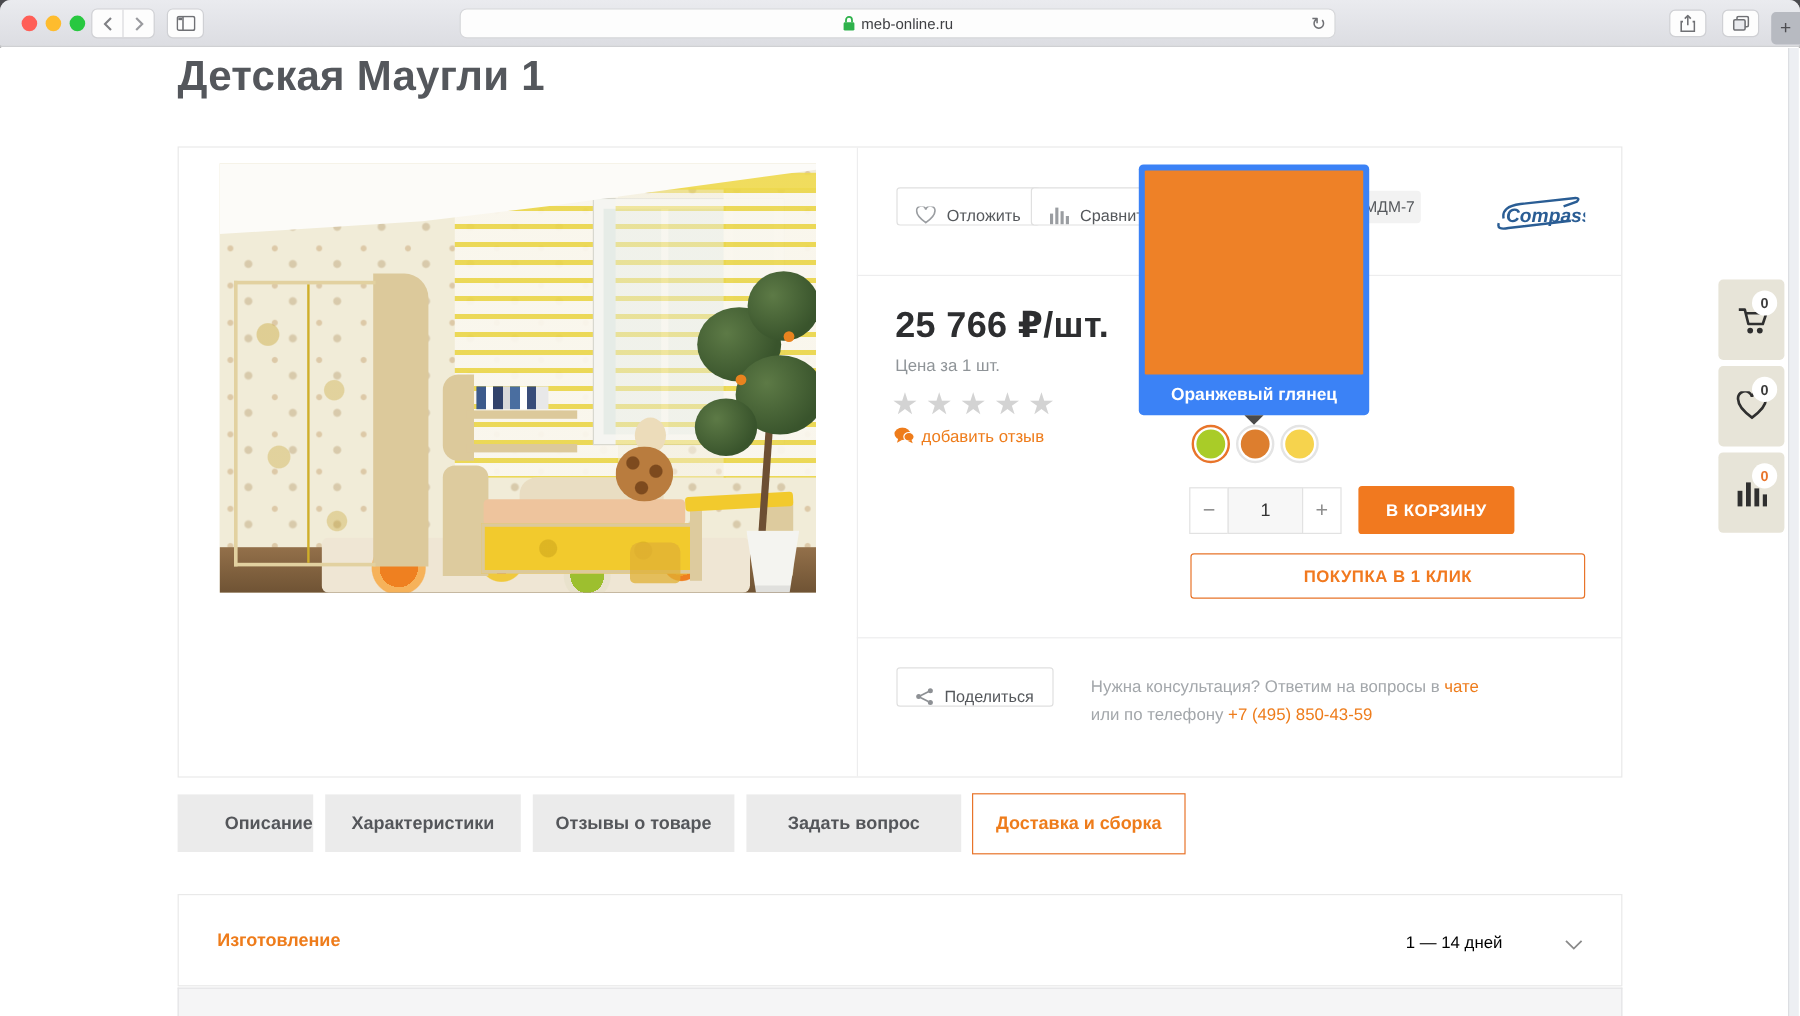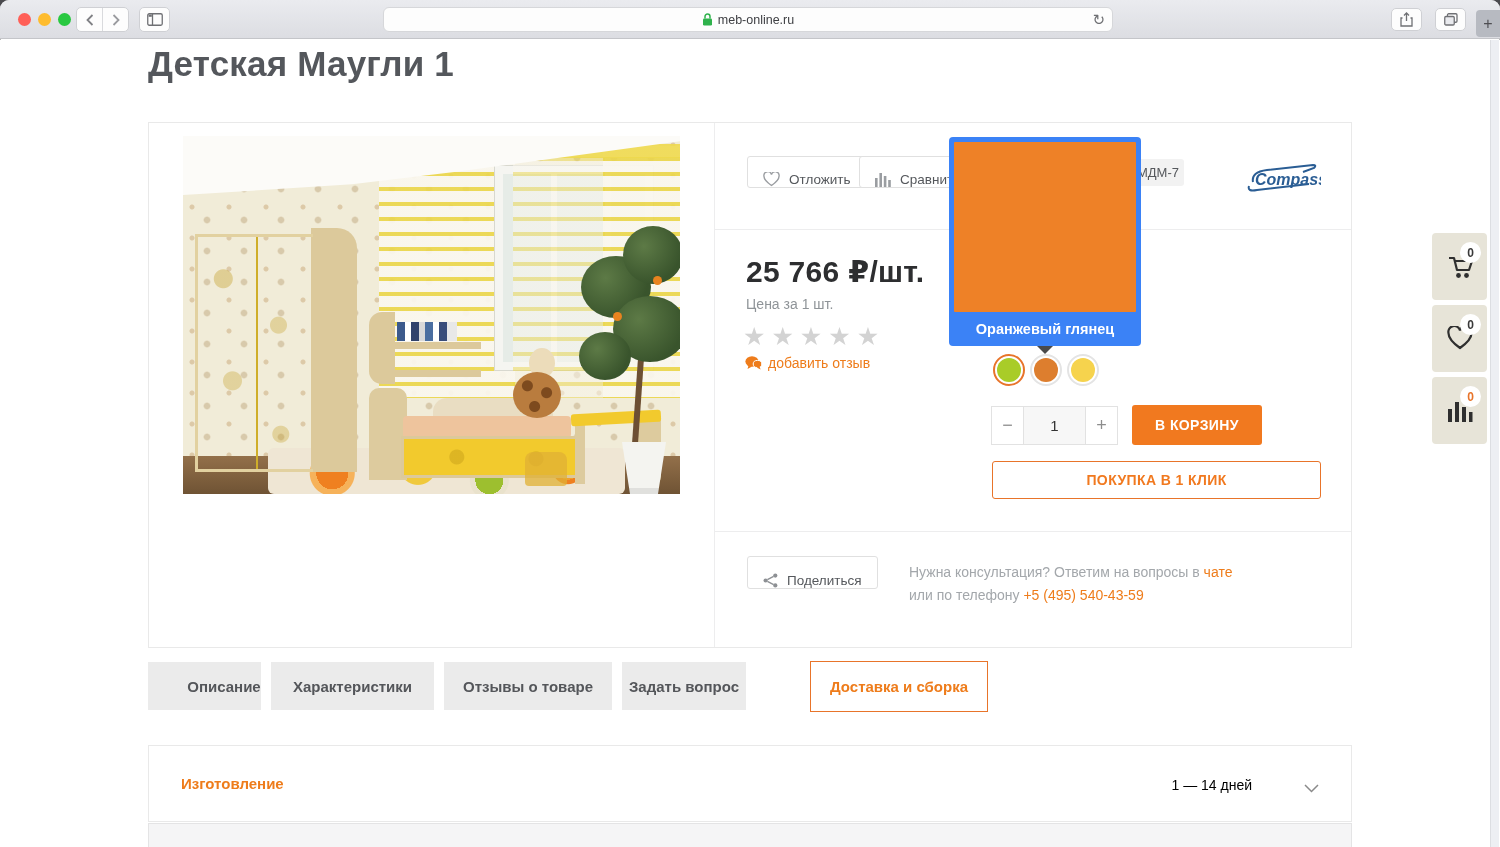--- a/index.html
+++ b/index.html
@@ -331,34 +331,34 @@
           <circle cx="2.6" cy="7.5" r="2.1" fill="#8d9094"></circle>
           <circle cx="12.3" cy="12.4" r="2.1" fill="#8d9094"></circle>
         <line x1="4.4" y1="6.6" x2="10.6" y2="3.4" stroke="#8d9094" stroke-width="1.4"></line>
           <line x1="4.4" y1="8.4" x2="10.6" y2="11.6" stroke="#8d9094" stroke-width="1.4"></line>
       </svg>
       <span>Поделиться</span>
     </div>
 
     <div class="consult">
       <span>Нужна консультация? Ответим на вопросы в </span><a class="lnk">чате</a><br>
-      <span>или по телефону </span><a class="lnk">+5 (495) 540-43-59</a>
+      <span>или по телефону </span><a class="lnk">+7 (495) 850-43-59</a>
     </div>
 
     <div class="popup">
       <div class="img" style="background: rgb(238, 129, 39);"></div>
       <div class="lbl">Оранжевый глянец</div>
       <span class="arrow"></span>
     </div>
   </div>
 
   <div class="tab" style="left:148px;width:113px;padding-left:39px;">Описание</div>
   <div class="tab" style="left:271px;width:163px;">Характеристики</div>
   <div class="tab" style="left:444px;width:168px;">Отзывы о товаре</div>
-  <div class="tab" style="left:622px;width:124px;">Задать вопрос</div>
+  <div class="tab" style="left:622px;width:179px;">Задать вопрос</div>
   <div class="tab active" style="left:782px;width:178px;">Доставка и сборка</div>
 
   <div class="acc">
     <span class="t">Изготовление</span>
     <span class="v">1 — 14 дней</span>
     <span class="chev">
       <svg width="15" height="9" viewBox="0 0 15 9">
           <polyline points="1,1 7.5,7.5 14,1" fill="none" stroke="#8a8a8a" stroke-width="1.5"></polyline>
         </svg>
     </span>

